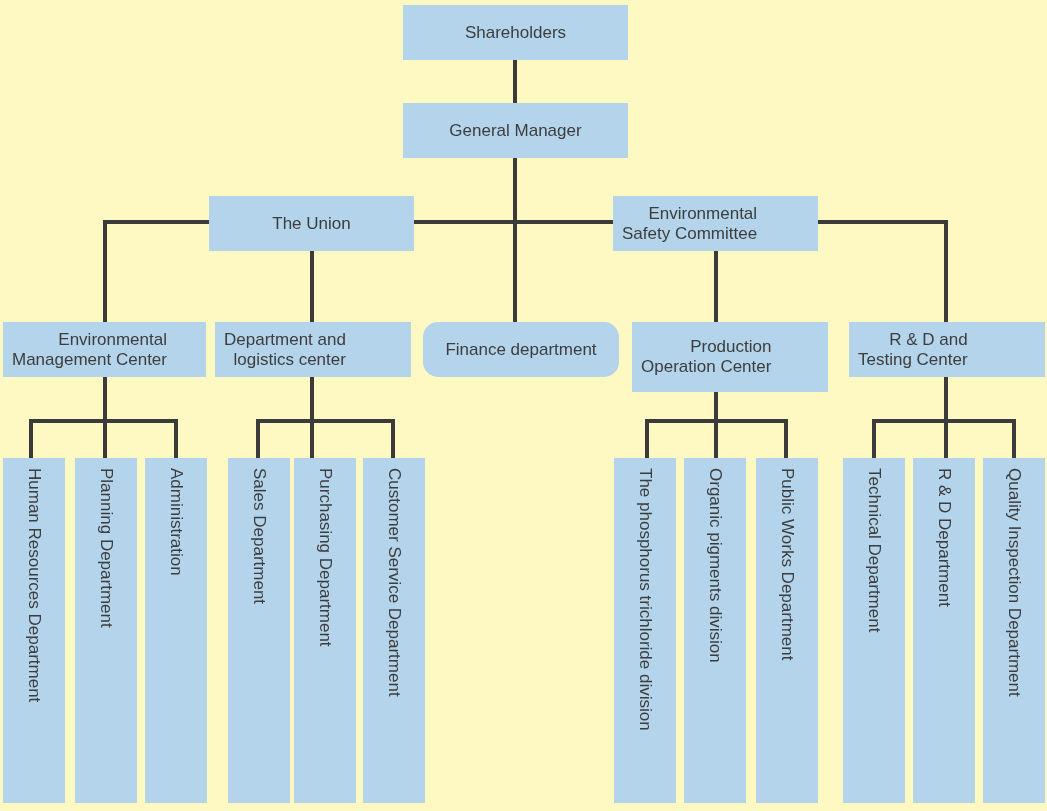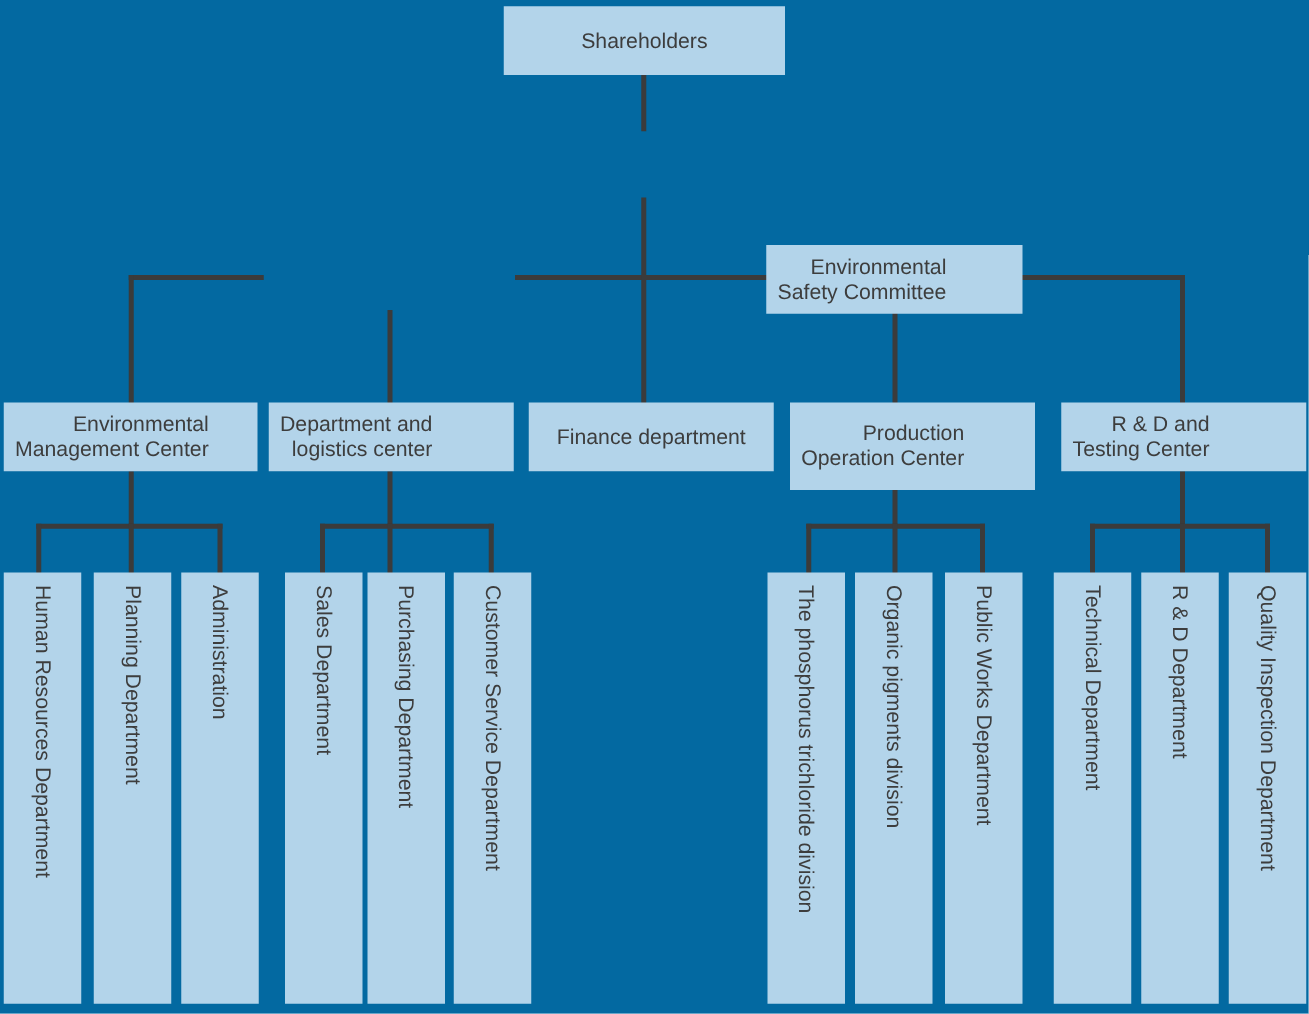--- a/index.html
+++ b/index.html
@@ -9,21 +9,21 @@
   }
   body {
     font-family: "Liberation Sans", sans-serif;
     color: #3a3a3a;
   }
   #chart-canvas {
     position: relative;
     width: 1047px;
     height: 811px;
     overflow: hidden;
-    background: #0369a1;
+    background: #fef9c3;
   }
   
   .node {
     position: absolute;
     background: #b3d4ea;
     box-sizing: border-box;
     color: #3d3d3d;
     font-size: 17px;
     line-height: 1.15;
     z-index: 3;
@@ -116,38 +116,44 @@
   <div class="conn vline" style="left:944px; top:377px; height:44px;"></div>
   <div class="conn hline" style="left:872px; top:419px; width:144px;"></div>
   <div class="conn vline" style="left:872px; top:419px; height:42px;"></div>
   <div class="conn vline" style="left:944px; top:419px; height:42px;"></div>
   <div class="conn vline" style="left:1012px; top:419px; height:42px;"></div>
 
   <div class="node centered" style="left:403px; top:5px; width:225px; height:55px;">
     <span class="lbl">Shareholders</span>
   </div>
 
-
+  <div class="node centered" style="left:403px; top:103px; width:225px; height:55px;">
+    <span class="lbl">General Manager</span>
+  </div>
+
+  <div class="node centered" style="left:209px; top:196px; width:205px; height:55px;">
+    <span class="lbl">The Union</span>
+  </div>
 
   <div class="node lefted" style="left:613px; top:196px; width:205px; height:55px;">
     <span class="lbl">Environmental
 Safety Committee</span>
   </div>
 
   <div class="node lefted" style="left:3px; top:322px; width:203px; height:55px;">
     <span class="lbl">Environmental
 Management Center</span>
   </div>
 
   <div class="node lefted" style="left:215px; top:322px; width:196px; height:55px;">
     <span class="lbl">Department and
 logistics center</span>
   </div>
 
-  <div class="node centered" style="left:423px; top:322px; width:196px; height:55px;">
+  <div class="node centered" style="left:423px; top:322px; width:196px; height:55px;border-radius:15px;">
     <span class="lbl">Finance department</span>
   </div>
 
   <div class="node lefted" style="left:632px; top:322px; width:196px; height:70px;">
     <span class="lbl">Production
 Operation Center</span>
   </div>
 
   <div class="node lefted" style="left:849px; top:322px; width:196px; height:55px;">
     <span class="lbl">R &amp; D and

